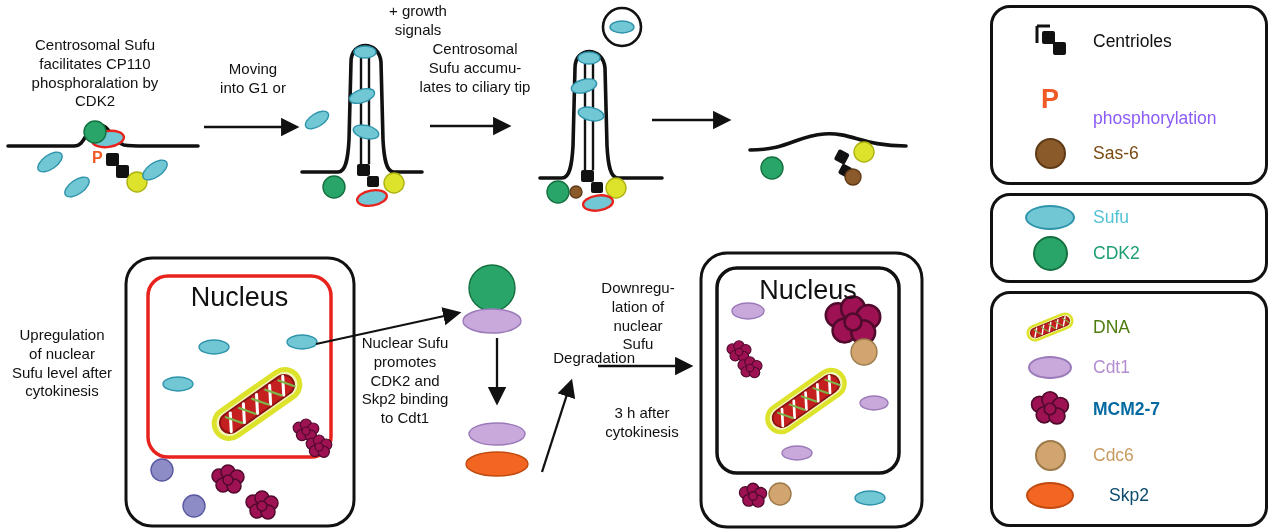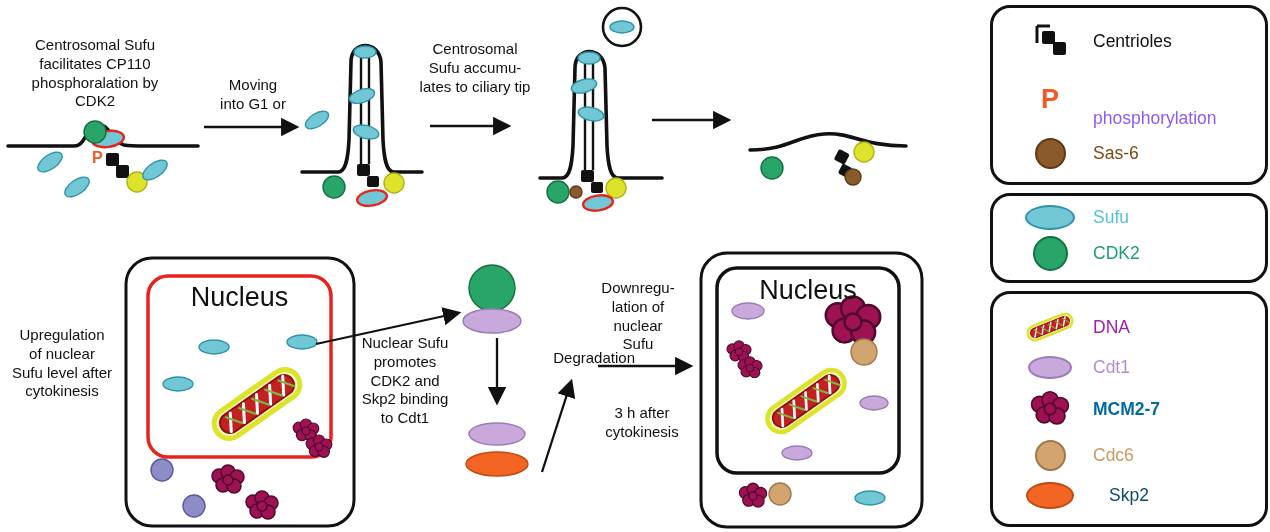--- a/index.html
+++ b/index.html
@@ -194,22 +194,24 @@
       <use href="#mcmblob" transform="translate(753 496) scale(0.85)"></use>
       <circle class="c-cdc6" cx="780" cy="494" r="11"></circle>
       <ellipse class="c-sufu" cx="870" cy="498" rx="15" ry="7"></ellipse>
     </g>
   </svg>
 
   <div class="lbl" style="left:6px;top:36px;width:178px;text-align:center;">Centrosomal Sufu
 facilitates CP110
 phosphoralation by
 CDK2</div>
-  <div class="lbl" style="left:202px;top:76px;width:102px;">Moving
+  <div class="lbl" style="left:202px;top:60px;width:102px;">Moving
 into G1 or</div>
+  <div class="lbl" style="left:370px;top:2px;width:96px;">+ growth
+signals</div>
   <div class="lbl" style="left:404px;top:40px;width:142px;">Centrosomal
 Sufu accumu-
 lates to ciliary tip</div>
   <div class="lbl" style="left:0px;top:326px;width:124px;">Upregulation
 of nuclear
 Sufu level after
 cytokinesis</div>
   <div class="lbl big" style="left:148px;top:283px;width:183px;">Nucleus</div>
   <div class="lbl" style="left:342px;top:334px;width:126px;">Nuclear Sufu
 promotes
@@ -268,21 +270,21 @@
 
   <div class="panel" style="left:990px;top:291px;width:278px;height:236px;">
     <div class="lrow">
       <span class="lic">
         <svg width="54" height="36" viewBox="-27 -18 54 36">
           <g transform="rotate(-22) scale(0.48)">
               <use href="#dnaicon"></use>
             </g>
         </svg>
       </span>
-      <span class="llab" style="color: #a21caf;">DNA</span>
+      <span class="llab" style="color: #4d7c0f;">DNA</span>
     </div>
     <div class="lrow">
       <span class="lic">
           <span class="ic-cdt1"></span>
         </span>
       <span class="llab" style="color: rgb(180, 140, 208);">Cdt1</span>
     </div>
     <div class="lrow">
       <span class="lic">
         <svg width="44" height="38" viewBox="-22 -19 44 38">

